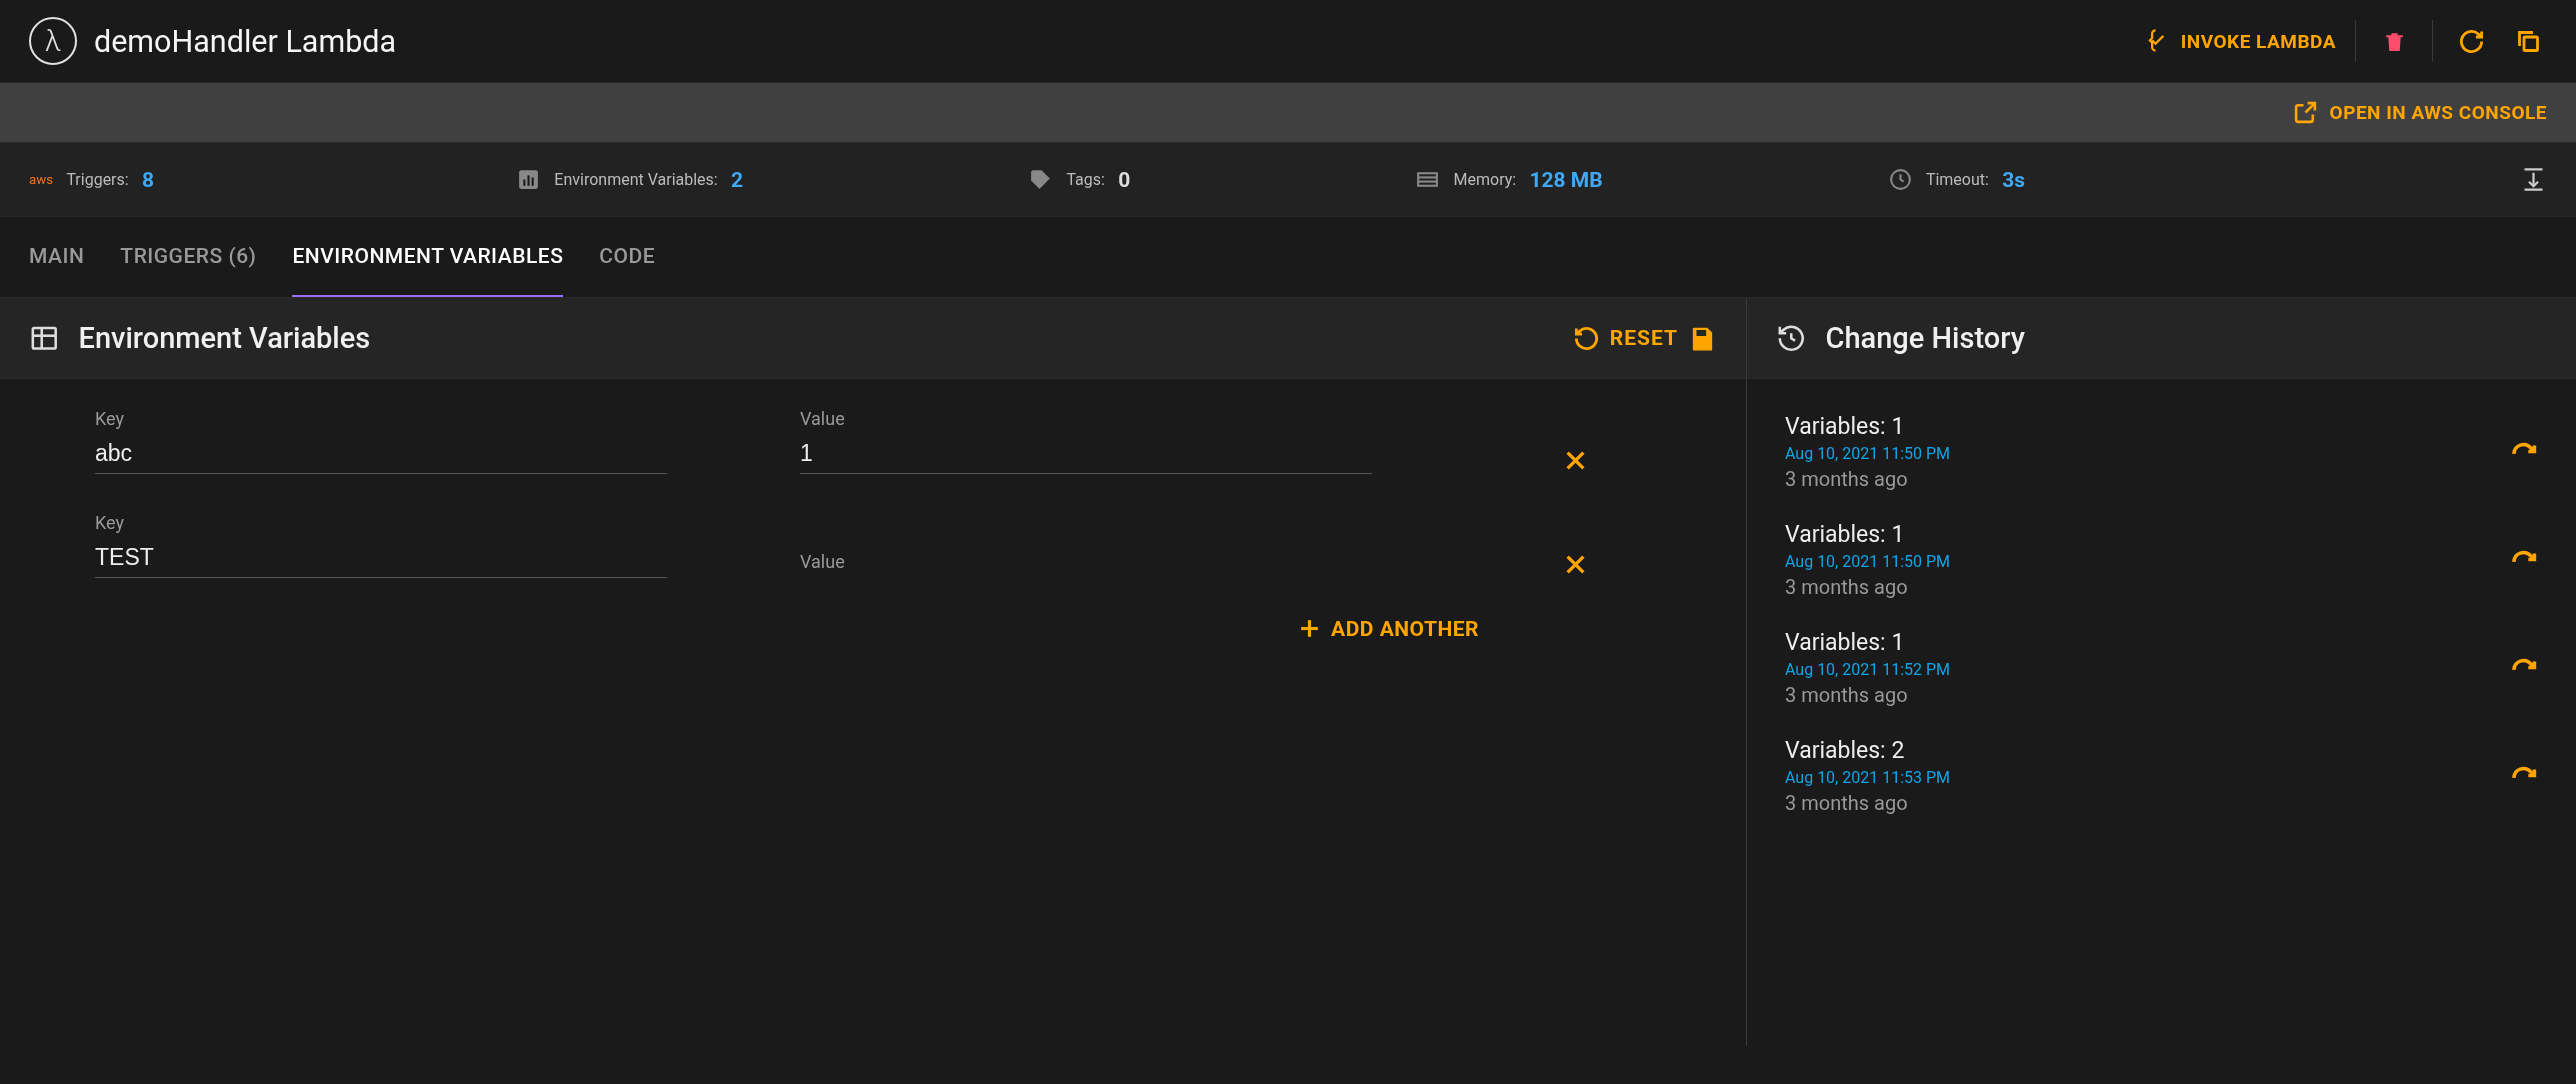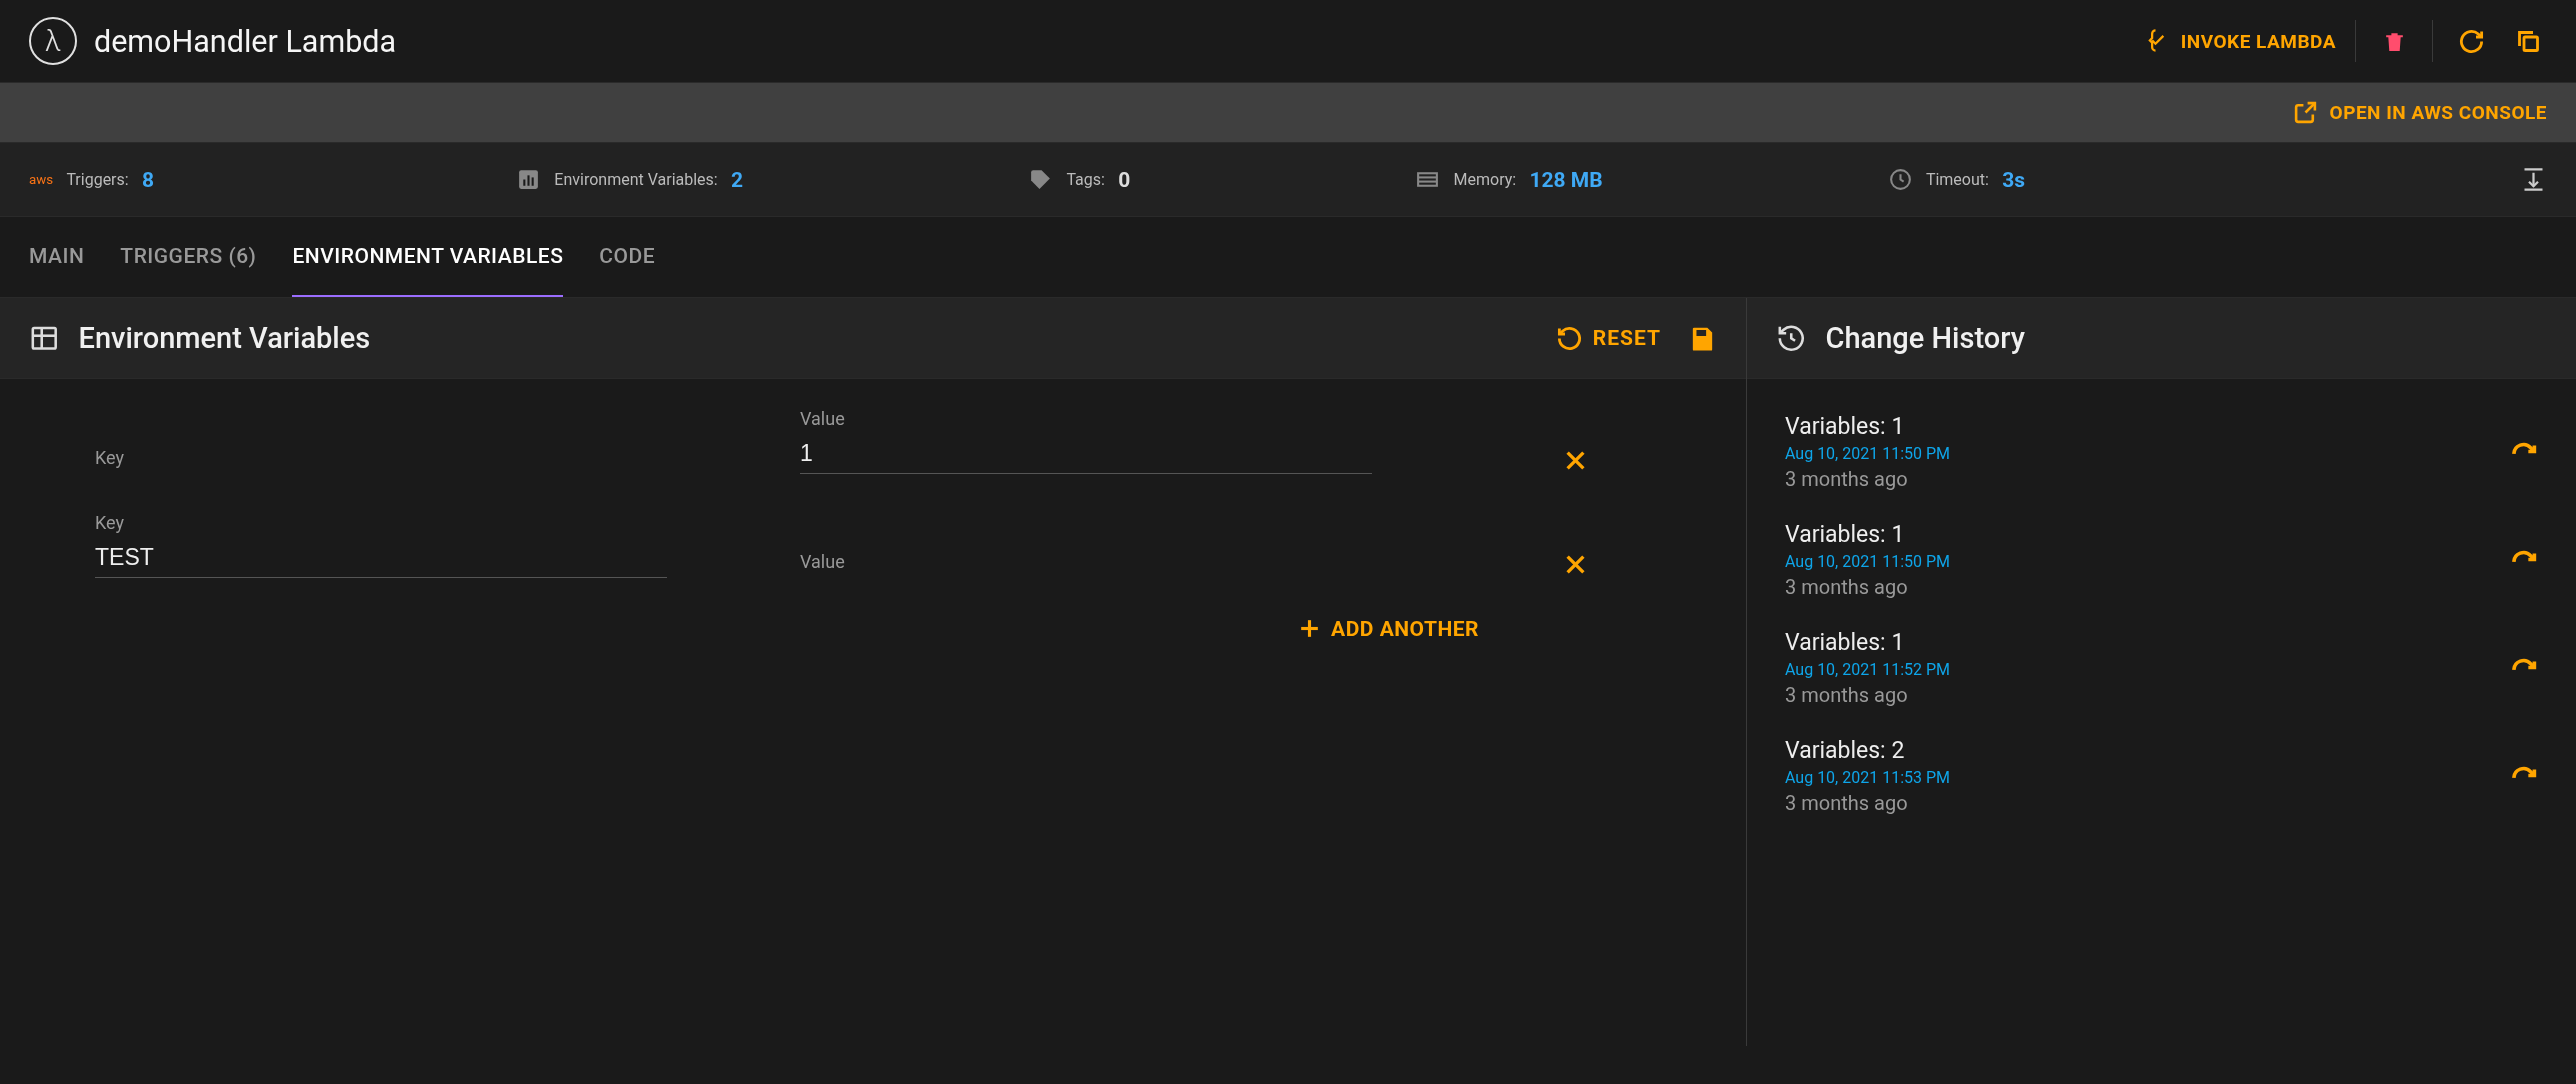--- a/index.html
+++ b/index.html
@@ -112,21 +112,21 @@
 
   
   .panel-header {
     display: flex; align-items: center; justify-content: space-between;
     padding: 23px 29px;
     background: #252525;
     border-bottom: 1px solid #2a2a2a;
   }
   .panel-title { display: flex; align-items: center; gap: 19px; }
   .panel-title-text { font-size: 29px; font-weight: 500; color: #f0f0f0; }
-  .panel-actions { display: flex; align-items: center; gap: 27px; }
+  .panel-actions { display: flex; align-items: center; gap: 10px; }
   .reset-btn {
     display: flex; align-items: center; gap: 9.5px;
     color: #ffa500; font-weight: 700; font-size: 21px;
     letter-spacing: 1px; cursor: pointer;
   }
   .save-btn { color: #ffa500; cursor: pointer; }
 
   
   .env-body { padding: 29px 57px 29px 95px; }
   .env-row {
@@ -320,20 +320,21 @@
               <path d="M5 3h11l4 4v14a1 1 0 0 1-1 1H5a1 1 0 0 1-1-1V4a1 1 0 0 1 1-1zm2 2v5h8V5H7zm1 9h8v5H8v-5z"></path>
             </svg>
         </div>
       </div>
     </div>
     <div class="env-body">
       <div id="env-rows">
           <div class="env-row">
     <div class="field">
       <span class="field-label">Key</span>
+      <input class="field-input" value="abc" style="">
     </div>
     <div class="field">
       <span class="field-label">Value</span>
       <input class="field-input" value="1" style="">
     </div>
     <span class="delete-x">
       <svg width="27" height="27" viewBox="0 0 24 24" fill="none" stroke="#ffa500" stroke-width="3">
                 <line x1="5" y1="5" x2="19" y2="19"></line>
                 <line x1="19" y1="5" x2="5" y2="19"></line>
               </svg>

